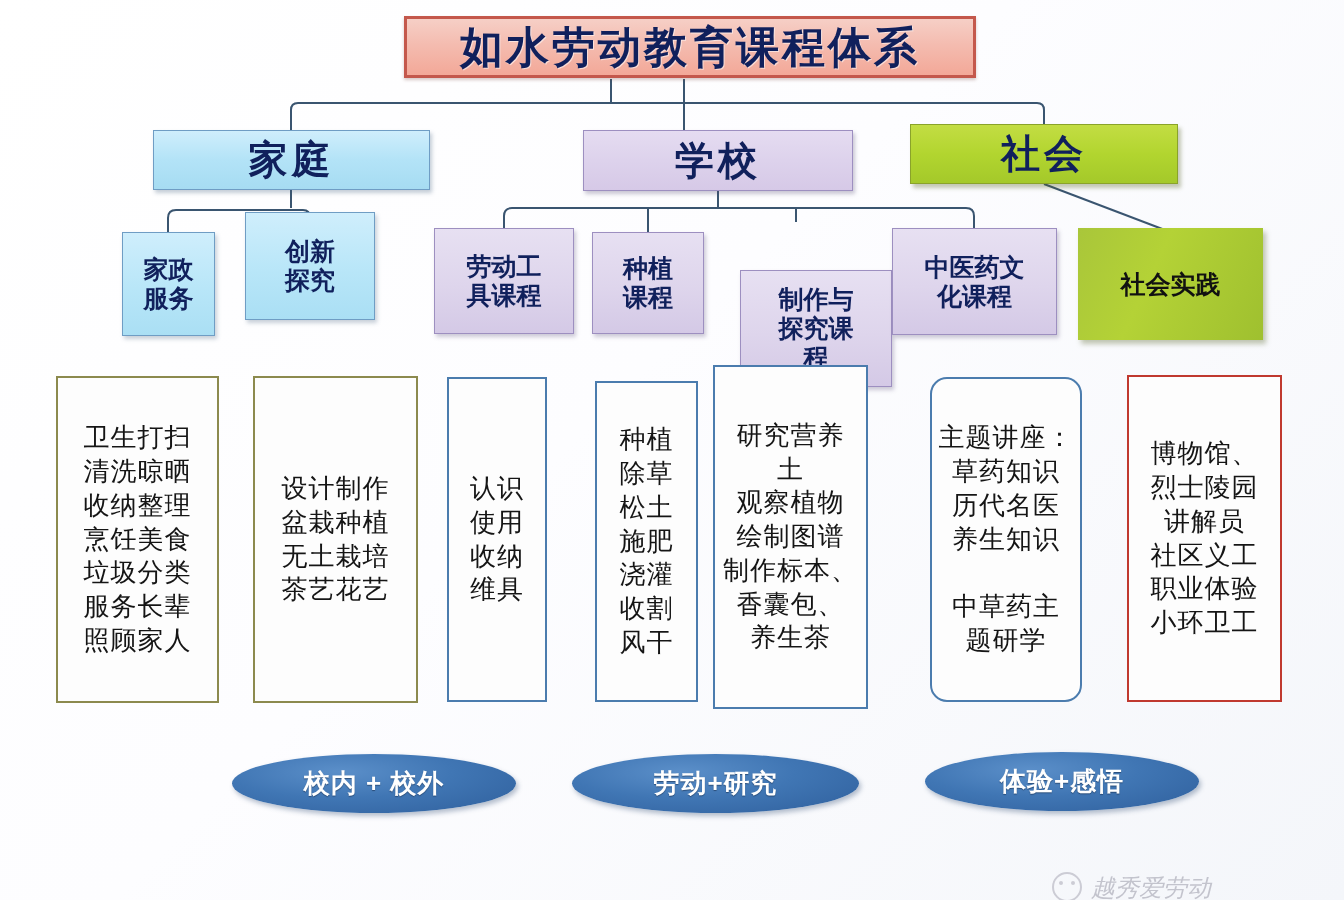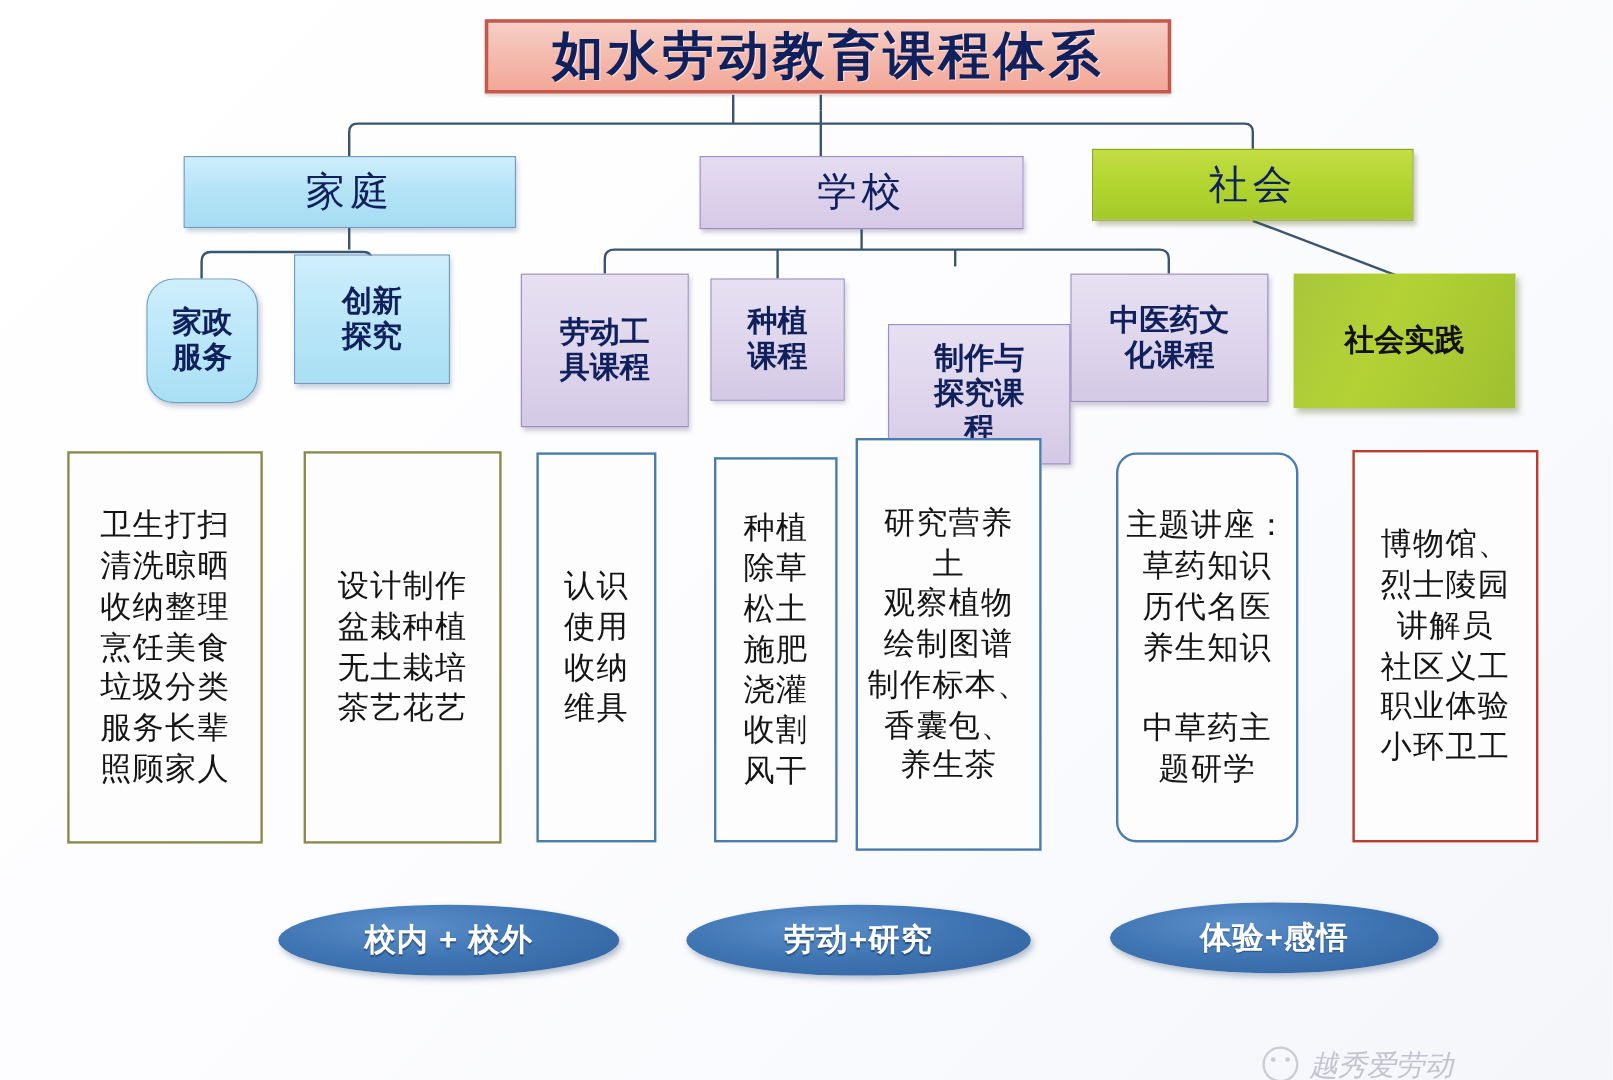--- a/index.html
+++ b/index.html
@@ -26,21 +26,21 @@
     left:404px;top:16px;width:572px;height:62px;
     border:3px solid #c4584c;
     background:linear-gradient(180deg,#f6cfc6 0%,#f4bcb0 45%,#f3a898 100%);
     box-shadow:0 2px 3px rgba(120,60,50,.28);
     color:#10205c;
     font-size:43px;font-weight:bold;letter-spacing:3px;
     text-shadow:1px 1px 0 rgba(255,255,255,.55);
   }
 
   
-  .branch{font-size:33px;font-weight:normal;color:#10205c;letter-spacing:4px;}
+  .branch{font-size:39px;font-weight:bold;color:#10205c;letter-spacing:4px;}
   #branch-family{
     left:153px;top:130px;width:277px;height:60px;
     border:1px solid #6f9dc4;
     background:linear-gradient(180deg,#cfeefc 0%,#b3e3f7 50%,#a6dcf2 100%);
     box-shadow:2px 3px 4px rgba(60,90,120,.30);
   }
   #branch-school{
     left:583px;top:130px;width:270px;height:61px;
     border:1px solid #9d8fc0;
     background:linear-gradient(180deg,#e5dcf1 0%,#ddd2ec 50%,#d6c9e7 100%);
@@ -58,23 +58,23 @@
   .sub-blue{
     border:1px solid #6f9dc4;
     background:linear-gradient(180deg,#cfeefc 0%,#b8e6f8 55%,#aadff4 100%);
     box-shadow:2px 3px 4px rgba(60,90,120,.28);
   }
   .sub-purple{
     border:1px solid #9d8fc0;
     background:linear-gradient(180deg,#e7e0f2 0%,#ded5ec 55%,#d4c9e6 100%);
     box-shadow:2px 3px 4px rgba(80,70,110,.28);
   }
-  #sub-housekeeping{left:122px;top:232px;width:93px;height:104px;border-radius:23px;}
+  #sub-housekeeping{left:122px;top:232px;width:93px;height:104px;}
   #sub-innovation{left:245px;top:212px;width:130px;height:108px;}
-  #sub-tools{left:434px;top:228px;width:140px;height:128px;}
+  #sub-tools{left:434px;top:228px;width:140px;height:106px;}
   #sub-planting{left:592px;top:232px;width:112px;height:102px;}
   #sub-makeinquiry{left:740px;top:222px;width:152px;height:117px;margin-top:48px;}
   #sub-tcm{left:892px;top:228px;width:165px;height:107px;}
   #sub-practice{
     left:1078px;top:228px;width:185px;height:112px;
     border:0;
     background:linear-gradient(115deg,#a9c63a 0%,#b4d236 40%,#9fc02f 100%);
     box-shadow:3px 4px 5px rgba(80,95,35,.35);
     font-size:25px;font-weight:bold;color:#111111;
   }

